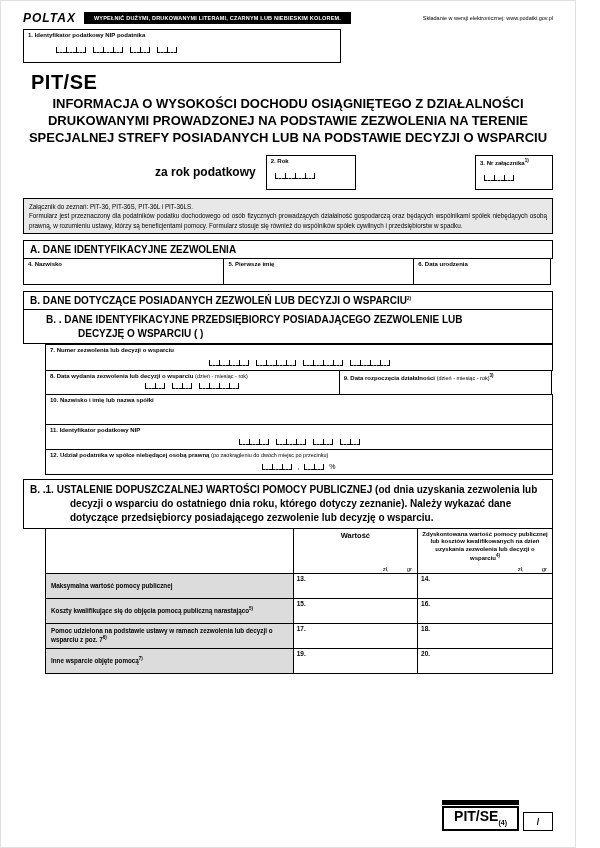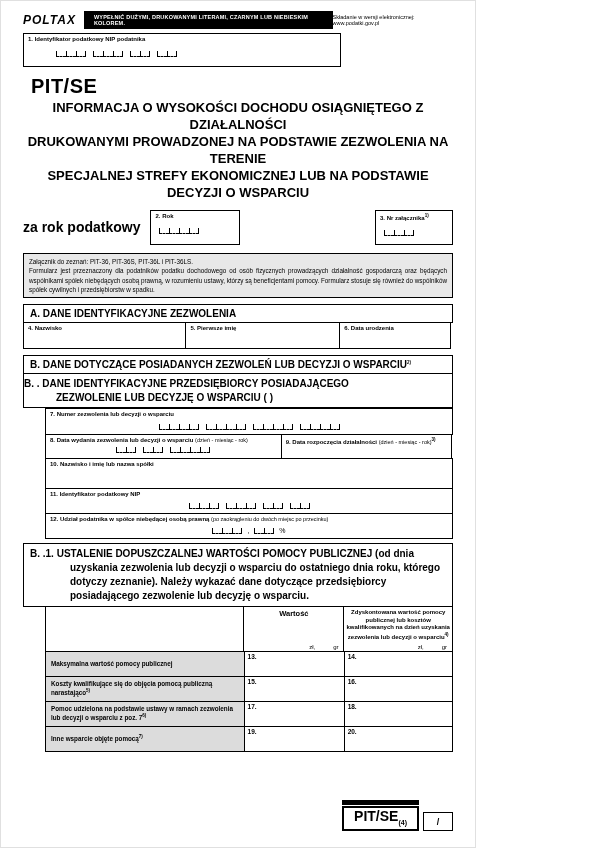--- a/index.html
+++ b/index.html
@@ -1,18 +1,18 @@
 <!DOCTYPE html>
 <html><head>
 <meta charset="utf-8">
 <style>
   * { margin:0; padding:0; box-sizing:border-box; }
   html,body { background:#ffffff; }
   body { font-family:"Liberation Sans", sans-serif; color:#000; }
-  .page { width:476px; height:848px; position:relative; background:#fff; padding:10px 22px; border:1px solid #e0e0e0; overflow:hidden; }
+  .page { width:576px; height:848px; position:relative; background:#fff; padding:10px 22px; border:1px solid #e0e0e0; overflow:hidden; }
 
   
   .topbar { display:flex; align-items:center; }
   .brand { font-weight:bold; font-style:italic; font-size:12px; letter-spacing:1px; margin-right:8px; }
   .bar-instruction { background:#000; color:#fff; font-size:5.5px; font-weight:bold; padding:3px 10px; letter-spacing:.2px; }
   .efiling { font-size:5.5px; margin-left:auto; }
 
   .flabel { font-size:6px; font-weight:600; line-height:1.2; }
   .fnote { font-weight:400; font-size:5.5px; }
   sup { font-size:4.5px; vertical-align:super; }
@@ -24,29 +24,29 @@
   .comb-group .comb-cell:last-child { border-right:1px solid #000; }
   .comb-center { display:flex; justify-content:center; margin-top:5px; }
 
   .nip-box { width:318px; border:1px solid #000; margin-top:4px; padding:2px 4px 5px; }
   .nip-box .comb { margin:5px 0 0 28px; }
 
   .form-code { font-size:20px; font-weight:bold; margin:8px 0 0 8px; letter-spacing:.5px; }
   .main-title { text-align:center; font-weight:bold; font-size:13px; line-height:1.3; margin-top:2px; }
 
   .year-row { display:flex; margin-top:8px; }
-  .year-label { font-weight:bold; font-size:14px; align-self:center; }
+  .year-label { font-weight:bold; font-size:12px; align-self:center; margin-left:132px; }
   .rok-box { border:1px solid #000; width:90px; margin-left:10px; padding:2px 4px 4px; }
   .nr-box  { border:1px solid #000; width:78px; margin-left:auto; padding:2px 4px 4px; }
   .rok-box .comb, .nr-box .comb { margin-top:4px; margin-left:4px; }
 
   .info-box { border:1px solid #000; background:#e8e8e8; font-size:6.3px; line-height:1.5; padding:3px 5px; margin-top:8px; text-align:justify; }
 
   .section-header { border:1px solid #000; margin-top:6px; padding:3px 6px; font-weight:bold; font-size:10px; background:#fff; }
-  .hang { padding-left:32px; text-indent:-32px; padding-right:70px; line-height:1.35; }
+  .hang { padding-left:54px; text-indent:-32px; padding-right:70px; line-height:1.35; }
   .hang2 { padding-left:46px; text-indent:-40px; padding-right:10px; line-height:1.4; }
   .small-note { font-weight:700; font-size:10px; }
 
   .fields-row { display:flex; margin-top:-1px; }
   .fcell { border:1px solid #000; margin-left:-1px; padding:2px 4px; height:27px; background:#fff; }
   .fcell:first-child { margin-left:0; }
 
   .indent { margin-left:22px; }
   .fbox { border:1px solid #000; margin-top:-1px; padding:2px 4px 4px; background:#fff; }
   .fbox.first { margin-top:0; }
@@ -107,21 +107,21 @@
           <span class="comb-cell"></span>
           <span class="comb-cell"></span>
         </span>
       </div>
   </div>
 
   <div class="form-code">PIT/SE</div>
   <div class="main-title">
     <div>INFORMACJA O WYSOKOŚCI DOCHODU OSIĄGNIĘTEGO Z DZIAŁALNOŚCI</div>
     <div>DRUKOWANYMI PROWADZONEJ NA PODSTAWIE ZEZWOLENIA NA TERENIE</div>
-    <div>SPECJALNEJ STREFY EKONOMICZNEJ LUB NA PODSTAWIE DECYZJI O WSPARCIU</div>
+    <div>SPECJALNEJ STREFY POSIADANYCH LUB NA PODSTAWIE DECYZJI O WSPARCIU</div>
   </div>
 
   <div class="year-row">
     <span class="year-label">za rok podatkowy</span>
     <div class="rok-box">
       <div class="flabel">2. Rok</div>
       <div class="comb">
           <span class="comb-group">
             <span class="comb-cell"></span>
             <span class="comb-cell"></span>

